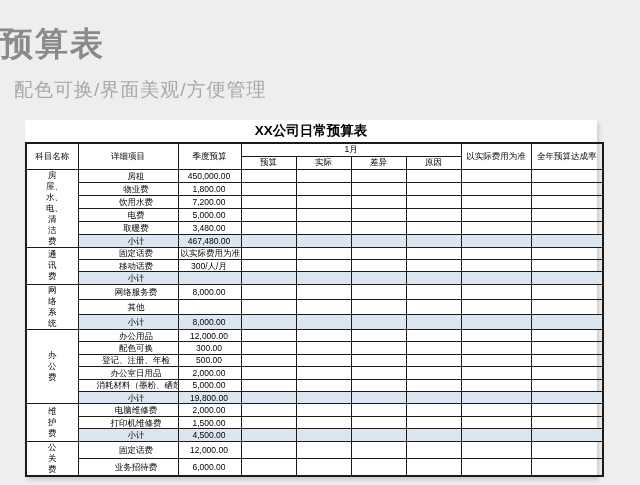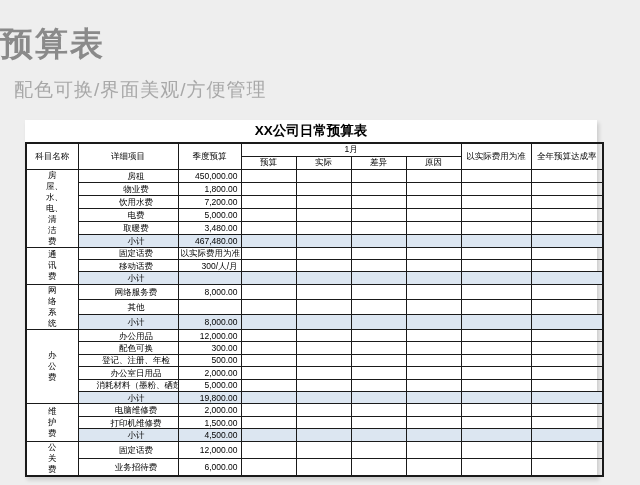--- a/index.html
+++ b/index.html
@@ -75,21 +75,21 @@
     overflow:hidden;
     white-space:nowrap;
   }
   td.subject{
     text-align:center;
     white-space:normal;
     line-height:11px;
     padding:0 19px;
   }
   td.item{text-align:center;padding-left:18px;}
-  td.amount{text-align:right;padding-right:3px;}
+  td.amount{text-align:center;padding-right:3px;}
   td.blank{padding:0;}
   tr.subtotal td{background:var(--subtotal-bg);}
   col.c-subject{width:52px;}
   col.c-item{width:100px;}
   col.c-amount{width:63px;}
   col.c-m{width:55px;}
   col.c-rate1{width:70px;}
   col.c-rate2{width:72px;}
 </style>
 </head>

